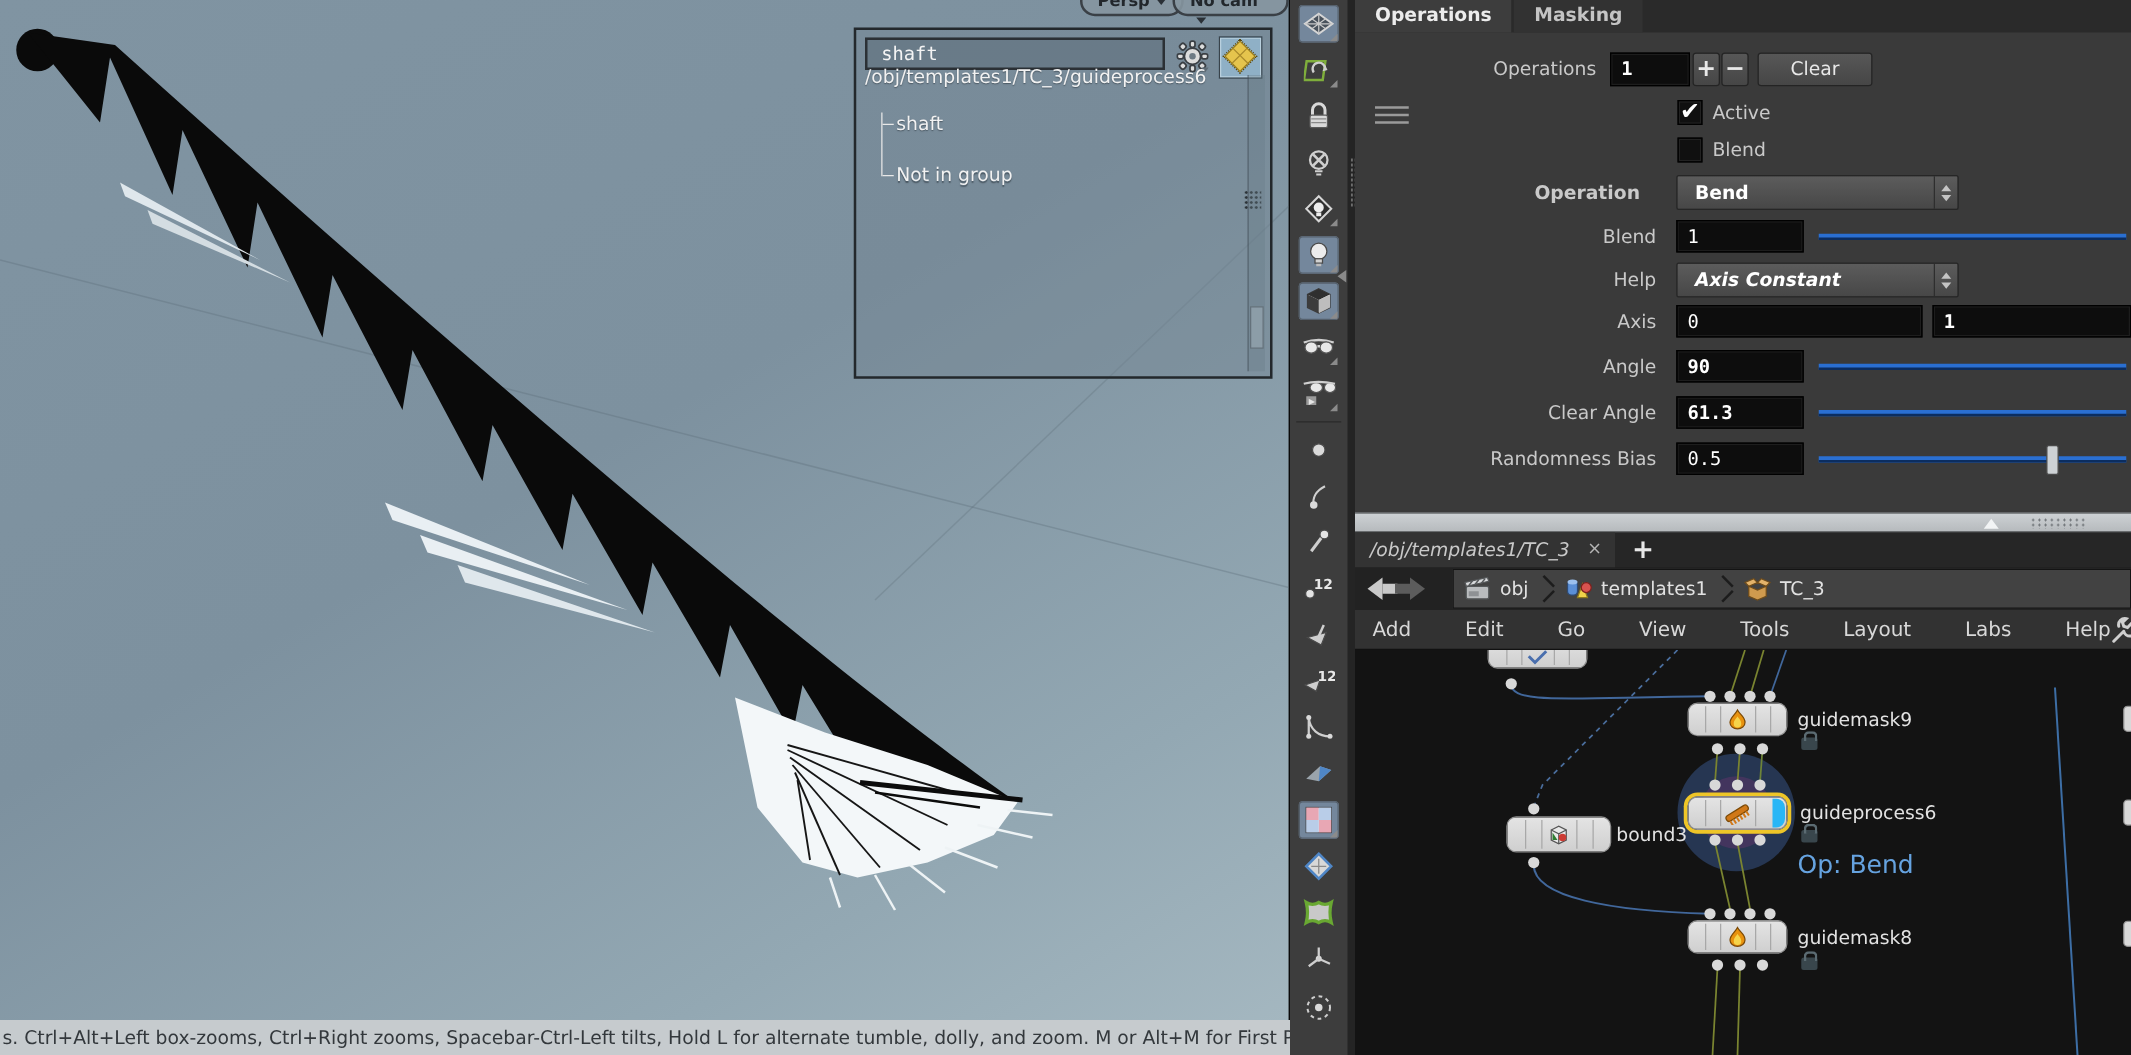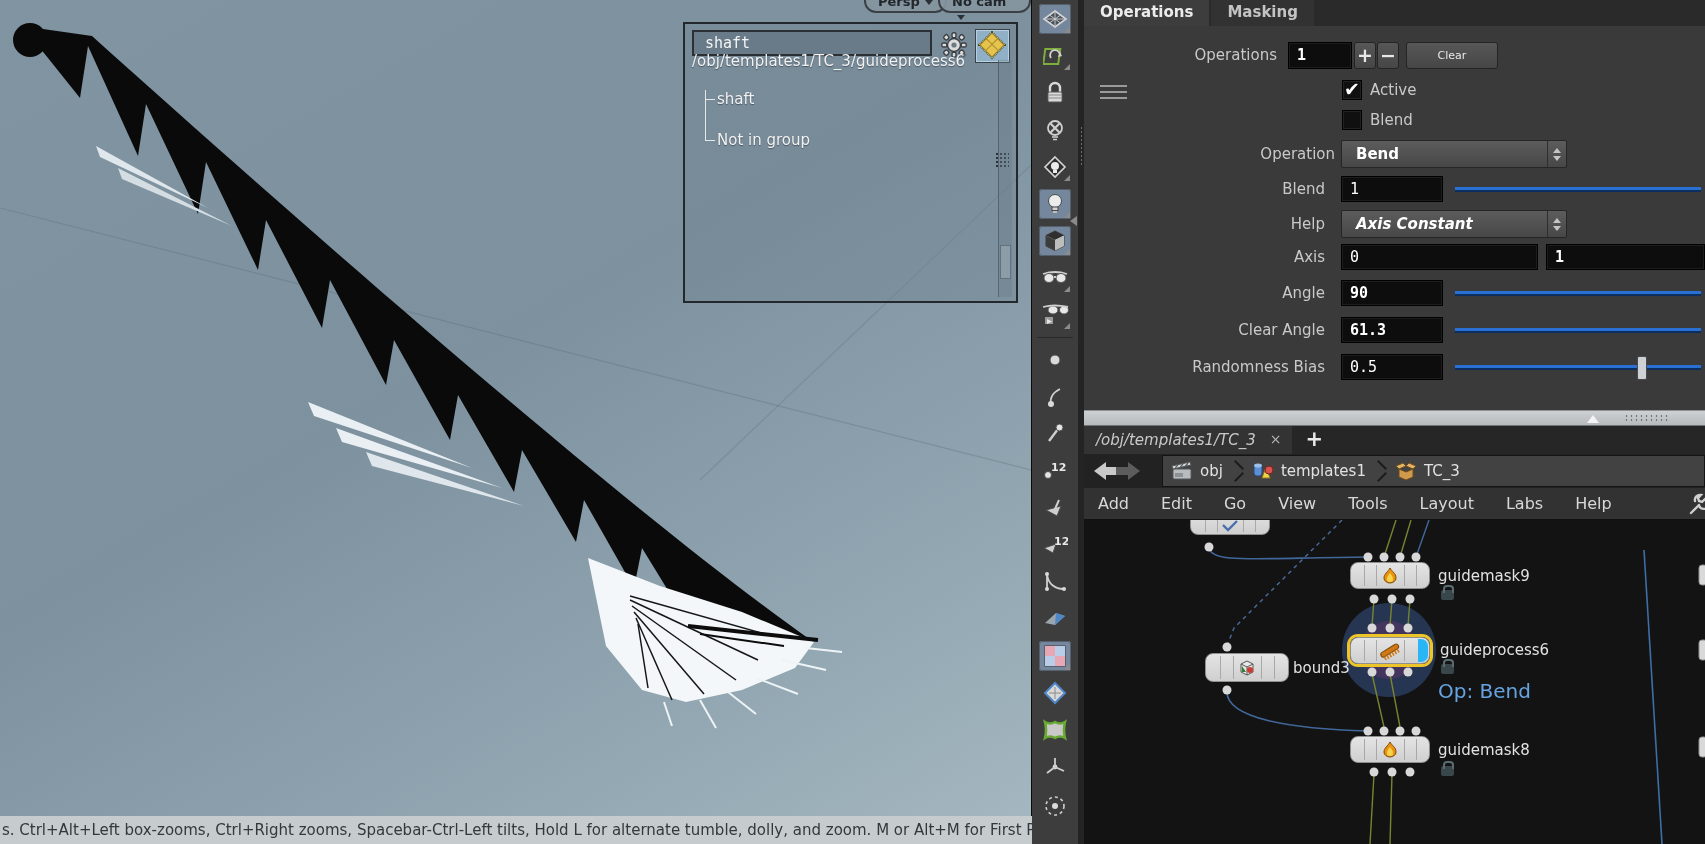--- a/index.html
+++ b/index.html
@@ -67,21 +67,21 @@
   #nav-back .tail{left:12px;background:#c9c9c9;}
   #nav-fwd{border-left:12px solid #5c5c5c;margin-left:22px;}
   #nav-fwd .tail{right:12px;background:#5c5c5c;}
   #crumbs{margin-left:22px;height:30px;background:#424242;border:1px solid #141414;display:flex;align-items:center;flex:1;}
   .crumb{display:flex;align-items:center;gap:7px;color:#e2e2e2;font-size:15px;padding:0 8px;}
   .chev{width:9px;height:22px;position:relative;margin:0 2px;}
   .chev::before,.chev::after{content:"";position:absolute;left:0;width:12px;height:2px;background:#1c1c1c;}
   .chev::before{top:4px;transform:rotate(45deg);}
   .chev::after{bottom:4px;transform:rotate(-45deg);}
   
-  #netmenu{left:1084px;top:488px;width:621px;height:32px;background:#323232;border-bottom:1px solid #111;display:flex;align-items:center;gap:4px;color:#d8d8d8;font-size:16px;box-sizing:border-box;}
+  #netmenu{left:1084px;top:488px;width:621px;height:32px;background:#323232;border-bottom:1px solid #111;display:flex;align-items:center;gap:15px;color:#d8d8d8;font-size:16px;box-sizing:border-box;}
   #netmenu span{padding:0 14px;}
   #menu-wrench{position:absolute;right:-6px;top:5px;}
   
   #network{left:1084px;top:520px;width:621px;height:324px;background:#131313;overflow:hidden;}
   .node{position:absolute;height:25px;background:linear-gradient(#e4e4e4,#cfcfcf);border:1px solid #8f8f8f;border-radius:8px;display:flex;align-items:center;justify-content:center;}
   .node .seg{position:absolute;top:2px;bottom:2px;width:1px;background:#a8a8a8;}
   .nlabel{position:absolute;color:#e2e2e2;font-size:15px;white-space:nowrap;}
   .ninfo{position:absolute;color:#66a3e0;font-size:20px;white-space:nowrap;}
   .lockbadge{position:absolute;width:13px;height:10px;background:#39464c;border-radius:2px;}
   .lockbadge::before{content:"";position:absolute;left:2px;top:-5px;width:7px;height:6px;border:2px solid #5b6b72;border-bottom:none;border-radius:4px 4px 0 0;}
@@ -340,34 +340,34 @@
 <div id="params" class="abs">
   <div class="ptabs abs">
     <div class="ptab active">Operations</div>
     <div class="ptab">Masking</div>
   </div>
 
   <div class="plabel" style="left:40px;top:46px;width:153px;">Operations</div>
   <div class="pfield bold" style="left:204px;top:42px;width:64px;height:27px;">1</div>
   <div class="pbtn" style="left:270px;top:42px;width:22px;height:27px;font-size:19px;font-weight:bold;line-height:24px;">+</div>
   <div class="pbtn" style="left:293px;top:42px;width:22px;height:27px;font-size:19px;font-weight:bold;line-height:24px;">−</div>
-  <div class="pbtn" style="left:322px;top:42px;width:92px;height:27px;font-size:11px;line-height:25px;">Clear</div>
+  <div class="pbtn" style="left:322px;top:42px;width:92px;height:27px;font-size:15px;line-height:25px;">Clear</div>
 
   <div id="hamburger" class="abs">
       <div></div>
       <div></div>
       <div></div>
     </div>
 
   <div class="checkbox" style="left:258px;top:80px;">✔</div>
   <div class="cblabel" style="left:286px;top:81px;">Active</div>
   <div class="checkbox" style="left:258px;top:110px;"></div>
   <div class="cblabel" style="left:286px;top:111px;">Blend</div>
 
-  <div class="plabel" style="left:51px;top:145px;width:200px;">Operation</div>
+  <div class="plabel" style="left:28px;top:145px;width:200px;font-weight:bold;">Operation</div>
   <div class="pdrop" style="left:257px;top:140px;width:226px;height:28px;">
     <span>Bend</span>
     <span class="spin">
         <i class="up"></i>
         <i class="dn"></i>
       </span>
   </div>
 
   <div class="plabel" style="left:41px;top:180px;width:200px;">Blend</div>
   <div class="pfield" style="left:257px;top:176px;width:102px;height:26px;">1</div>

